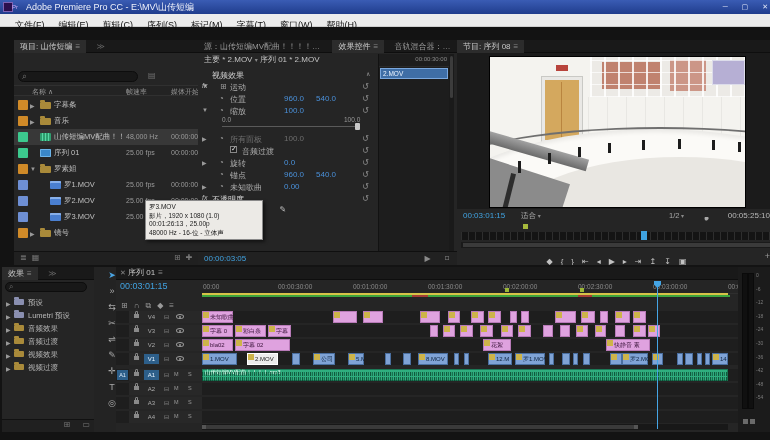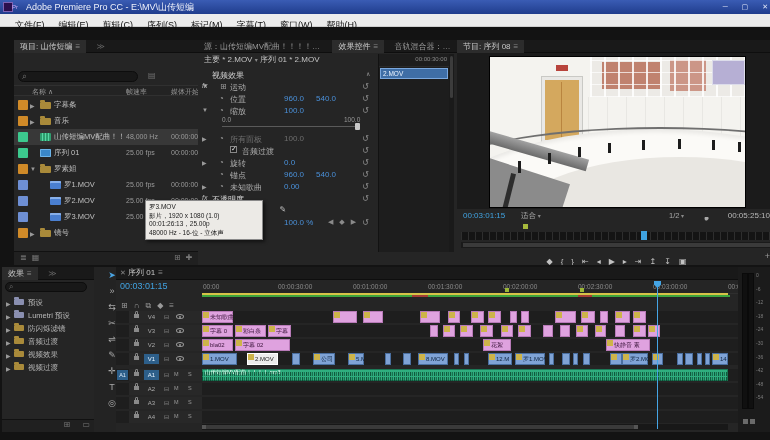--- a/index.html
+++ b/index.html
@@ -390,39 +390,36 @@
         </div>
         <div class="fxrow">
           <span class="fxbdg"></span>
           <span class="fxlab sec">不透明度</span>
           <span class="reset"></span>
         </div>
         <div class="fxrow">
           <span class="fxtools">◯ ▱ ✎</span>
         </div>
         <div class="fxrow">
-          <span class="watch"></span>
-          <span class="fxlab">不透明度</span>
-          <span class="fxv v1">100.0 %</span>
-          <span class="kfnav">◀ ◆ ▶</span>
-          <span class="reset"></span>
-        </div>
-        <div class="fxrow">
           <span class="tw">▼</span>
           <span class="fxbdg"></span>
           <span class="fxlab sec">时间重映射</span>
         </div>
       </div>
     <div class="minilane">
       <div class="mini-ruler">00:00:30:00</div>
       <div class="miniclip">2.MOV</div>
     </div>
     <div class="vscroll">
         <i></i>
       </div>
+    <div class="fx-foot">
+      <span class="tc">00:00:03:05</span>
+      <span class="ic">▶ ⌑</span>
+    </div>
   </div>
 
   <div class="abs panel" id="program">
     <div class="tabbar">
       <span class="tab active pm">节目: 序列 08</span>
     </div>
     <div class="viewer">
       <div class="scene">
         <div class="sc windows"></div>
         <div class="sc bldg1"></div>
@@ -482,21 +479,21 @@
           <span class="efname">预设</span>
         </div>
         <div class="efrow">
           <span class="tw">▶</span>
           <span class="fold"></span>
           <span class="efname">Lumetri 预设</span>
         </div>
         <div class="efrow">
           <span class="tw">▶</span>
           <span class="fold y"></span>
-          <span class="efname">防闪烁滤镜</span>
+          <span class="efname">音频效果</span>
         </div>
         <div class="efrow">
           <span class="tw">▶</span>
           <span class="fold y"></span>
           <span class="efname">音频过渡</span>
         </div>
         <div class="efrow">
           <span class="tw">▶</span>
           <span class="fold y"></span>
           <span class="efname">视频效果</span>

